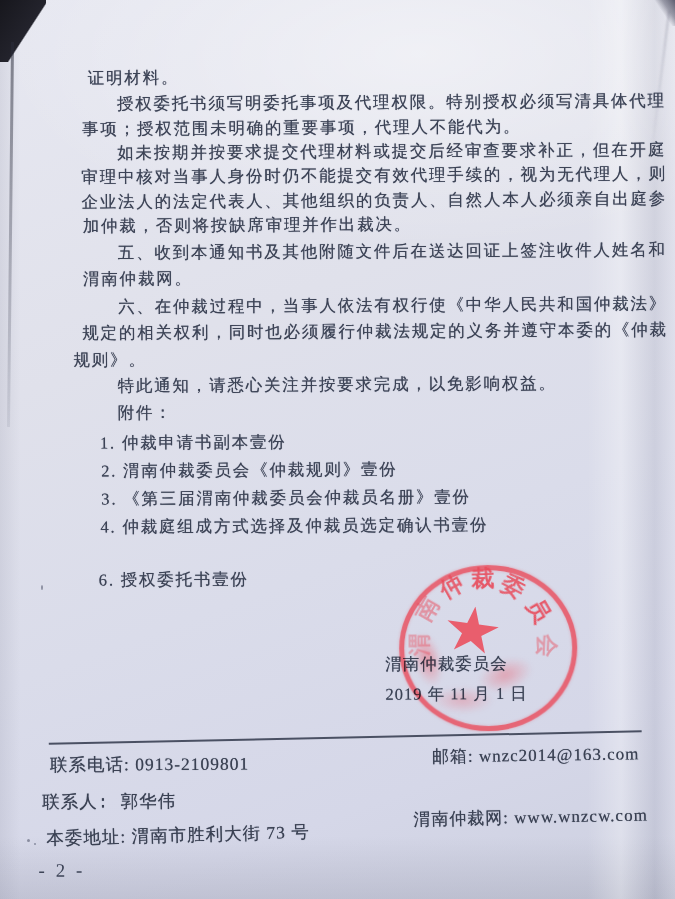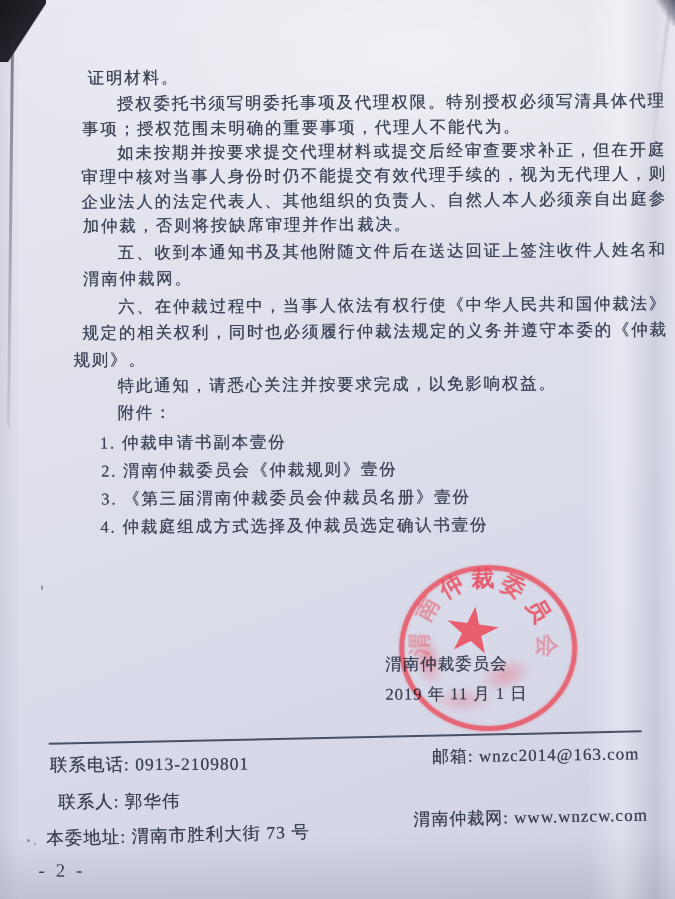--- a/index.html
+++ b/index.html
@@ -85,20 +85,21 @@
     <div class="ln" style="left:119px;top:295px;">六、在仲裁过程中，当事人依法有权行使《中华人民共和国仲裁法》</div>
     <div class="ln" style="left:83px;top:321px;">规定的相关权利，同时也必须履行仲裁法规定的义务并遵守本委的《仲裁</div>
     <div class="ln" style="left:74px;top:348px;">规则》。</div>
     <div class="ln" style="left:118px;top:374px;">特此通知，请悉心关注并按要求完成，以免影响权益。</div>
     <div class="ln" style="left:118px;top:401px;">附件：</div>
 
     <div class="ln" style="left:100px;top:431px;">1. 仲裁申请书副本壹份</div>
     <div class="ln" style="left:101px;top:459px;">2. 渭南仲裁委员会《仲裁规则》壹份</div>
     <div class="ln" style="left:101px;top:487px;">3. 《第三届渭南仲裁委员会仲裁员名册》壹份</div>
     <div class="ln" style="left:100px;top:515px;">4. 仲裁庭组成方式选择及仲裁员选定确认书壹份</div>
+    <div class="ln" style="left:98px;top:568px;">6. 授权委托书壹份</div>
 
     <div class="sig" style="left:384px;top:654px;">渭南仲裁委员会</div>
     <div class="sig" style="left:384px;top:684px;">2019 年 11 月 1 日</div>
 
     <div class="seal">
       <div class="seal-ring"></div>
       <div class="seal-star"></div>
       <span class="seal-char" style="left:406px;top:632px;transform:rotate(-90deg);opacity:.4;">渭</span>
       <span class="seal-char" style="left:414px;top:597px;transform:rotate(-60deg);opacity:.5;">南</span>
       <span class="seal-char" style="left:438px;top:575px;transform:rotate(-29deg);opacity:.85;">仲</span>
@@ -107,18 +108,18 @@
       <span class="seal-char" style="left:524px;top:599px;transform:rotate(60deg);opacity:.9;">员</span>
       <span class="seal-char" style="left:532px;top:634px;transform:rotate(93deg);opacity:.45;">会</span>
       <div class="smudge sm1"></div>
       <div class="smudge sm2"></div>
       <div class="smudge sm3"></div>
     </div>
 
     <div class="divider"></div>
     <div class="fline" style="left:48px;top:751px;">联系电话: 0913-2109801</div>
     <div class="fline" style="left:430px;top:745px;font-size:17px;transform:rotate(-.5deg);">邮箱: wnzc2014@163.com</div>
-    <div class="fline" style="left:56px;top:788px;">联系人: 郭华伟</div>
+    <div class="fline" style="left:40px;top:788px;font-family:Liberation Mono, monospace;">联系人: 郭华伟</div>
     <div class="fline" style="left:44px;top:822px;transform:rotate(-1.1deg);">本委地址: 渭南市胜利大街 73 号</div>
     <div class="fline" style="left:411px;top:807px;font-size:17px;transform:rotate(-.8deg);">渭南仲裁网: www.wnzcw.com</div>
     <div class="pagenum">- 2 -</div>
   </div>
 </div>
 
 </body></html>

